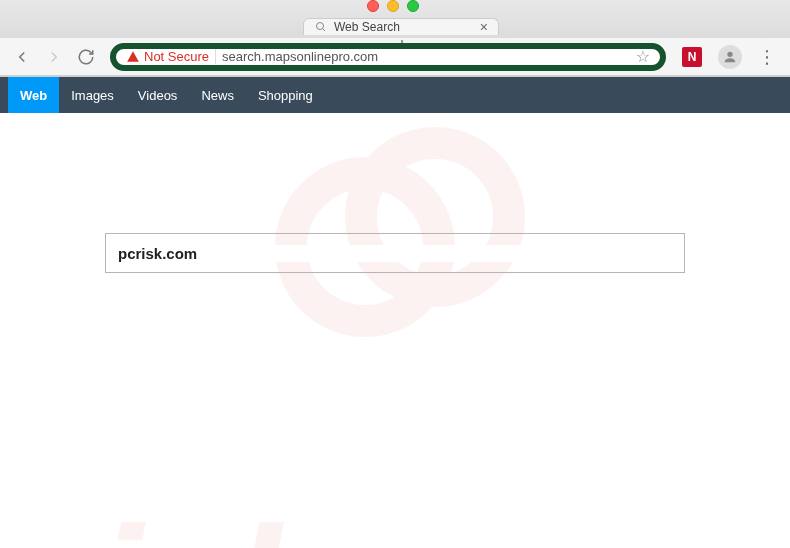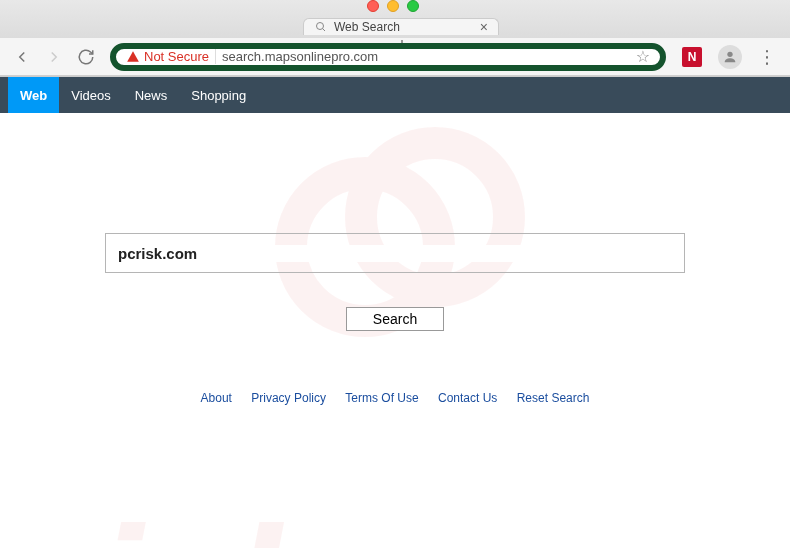--- a/index.html
+++ b/index.html
@@ -123,32 +123,25 @@
       <div class="pp">
           <div class="circle c1"></div>
           <div class="circle c2"></div>
         </div>
     </div>
     <div class="txt" style="text-align:center;">risk.com</div>
   </div>
 
   <div class="nav-tabs">
     <div class="nav-tab active">Web</div>
+    <div class="nav-tab">Images</div>
     <div class="nav-tab">Videos</div>
     <div class="nav-tab">News</div>
     <div class="nav-tab">Shopping</div>
   </div>
 
   <div class="search-area">
     <div class="search-box">
       <input class="search-input" type="text" value="pcrisk.com" style="">
     </div>
-    <button class="search-btn">Search</button>
   </div>
 
-  <div class="footer-links">
-    <a>About</a>
-    <a>Privacy Policy</a>
-    <a>Terms Of Use</a>
-    <a>Contact Us</a>
-    <a>Reset Search</a>
-  </div>
 </div>
 
 </body></html>

